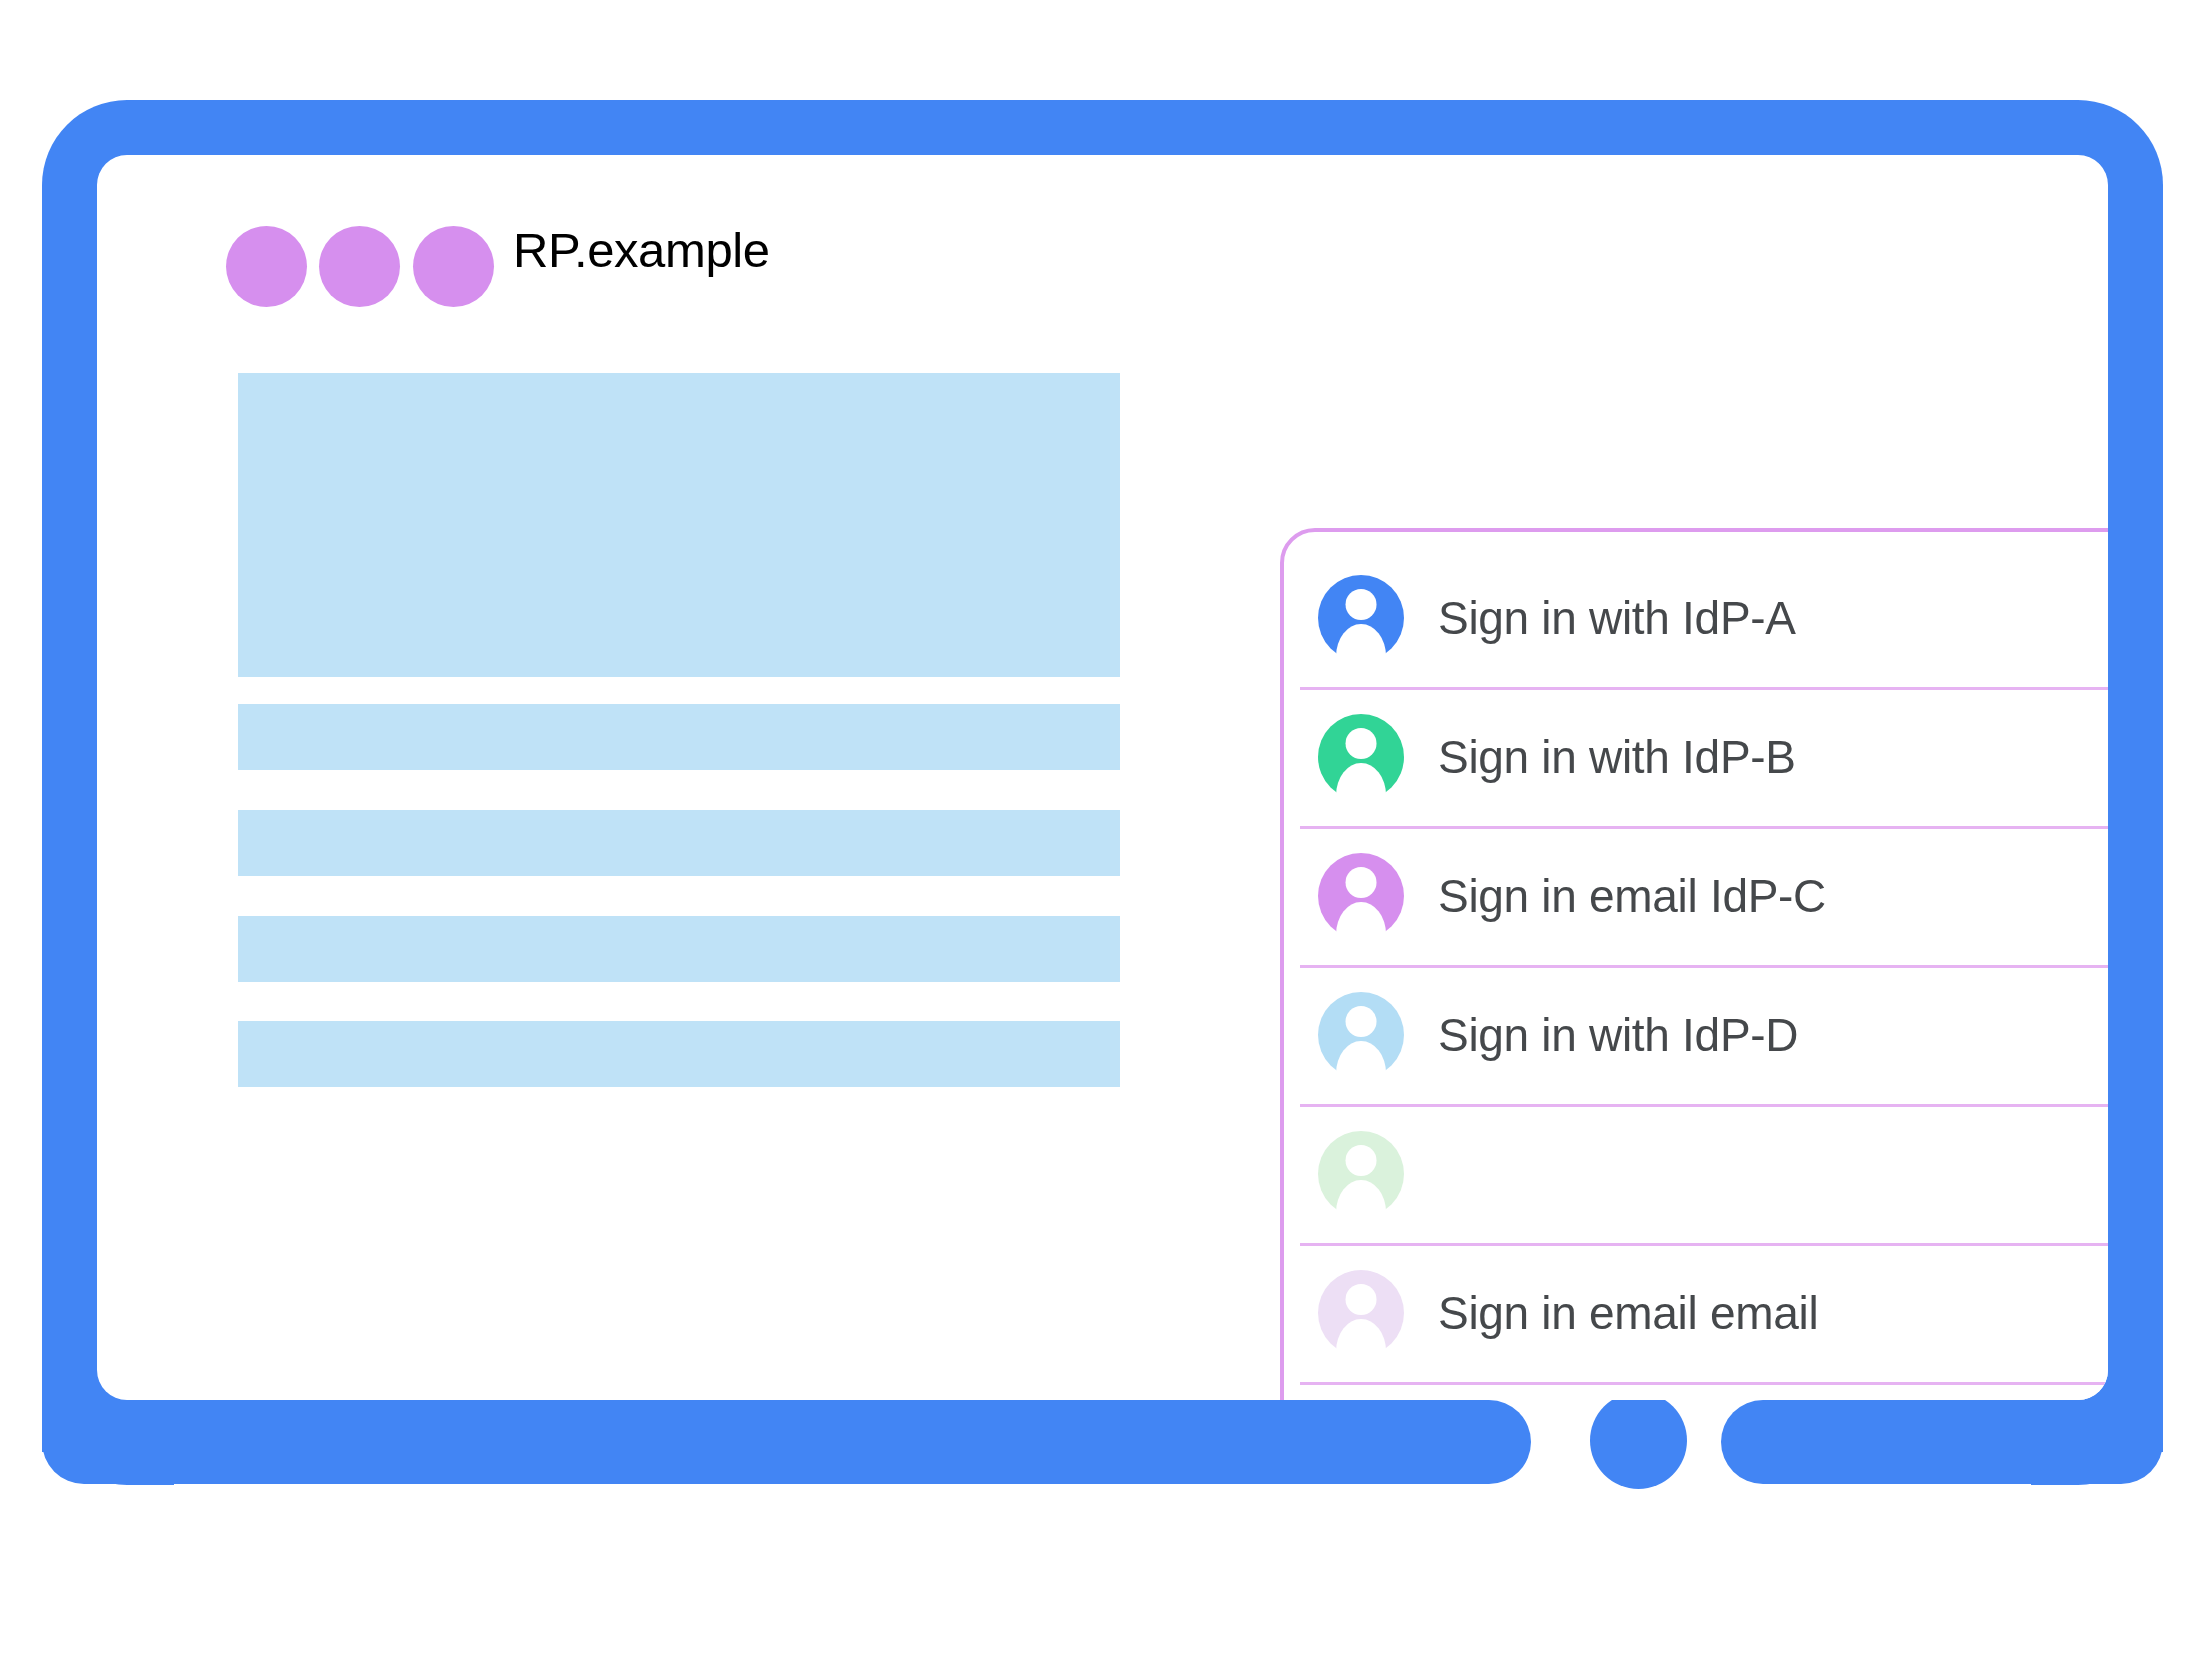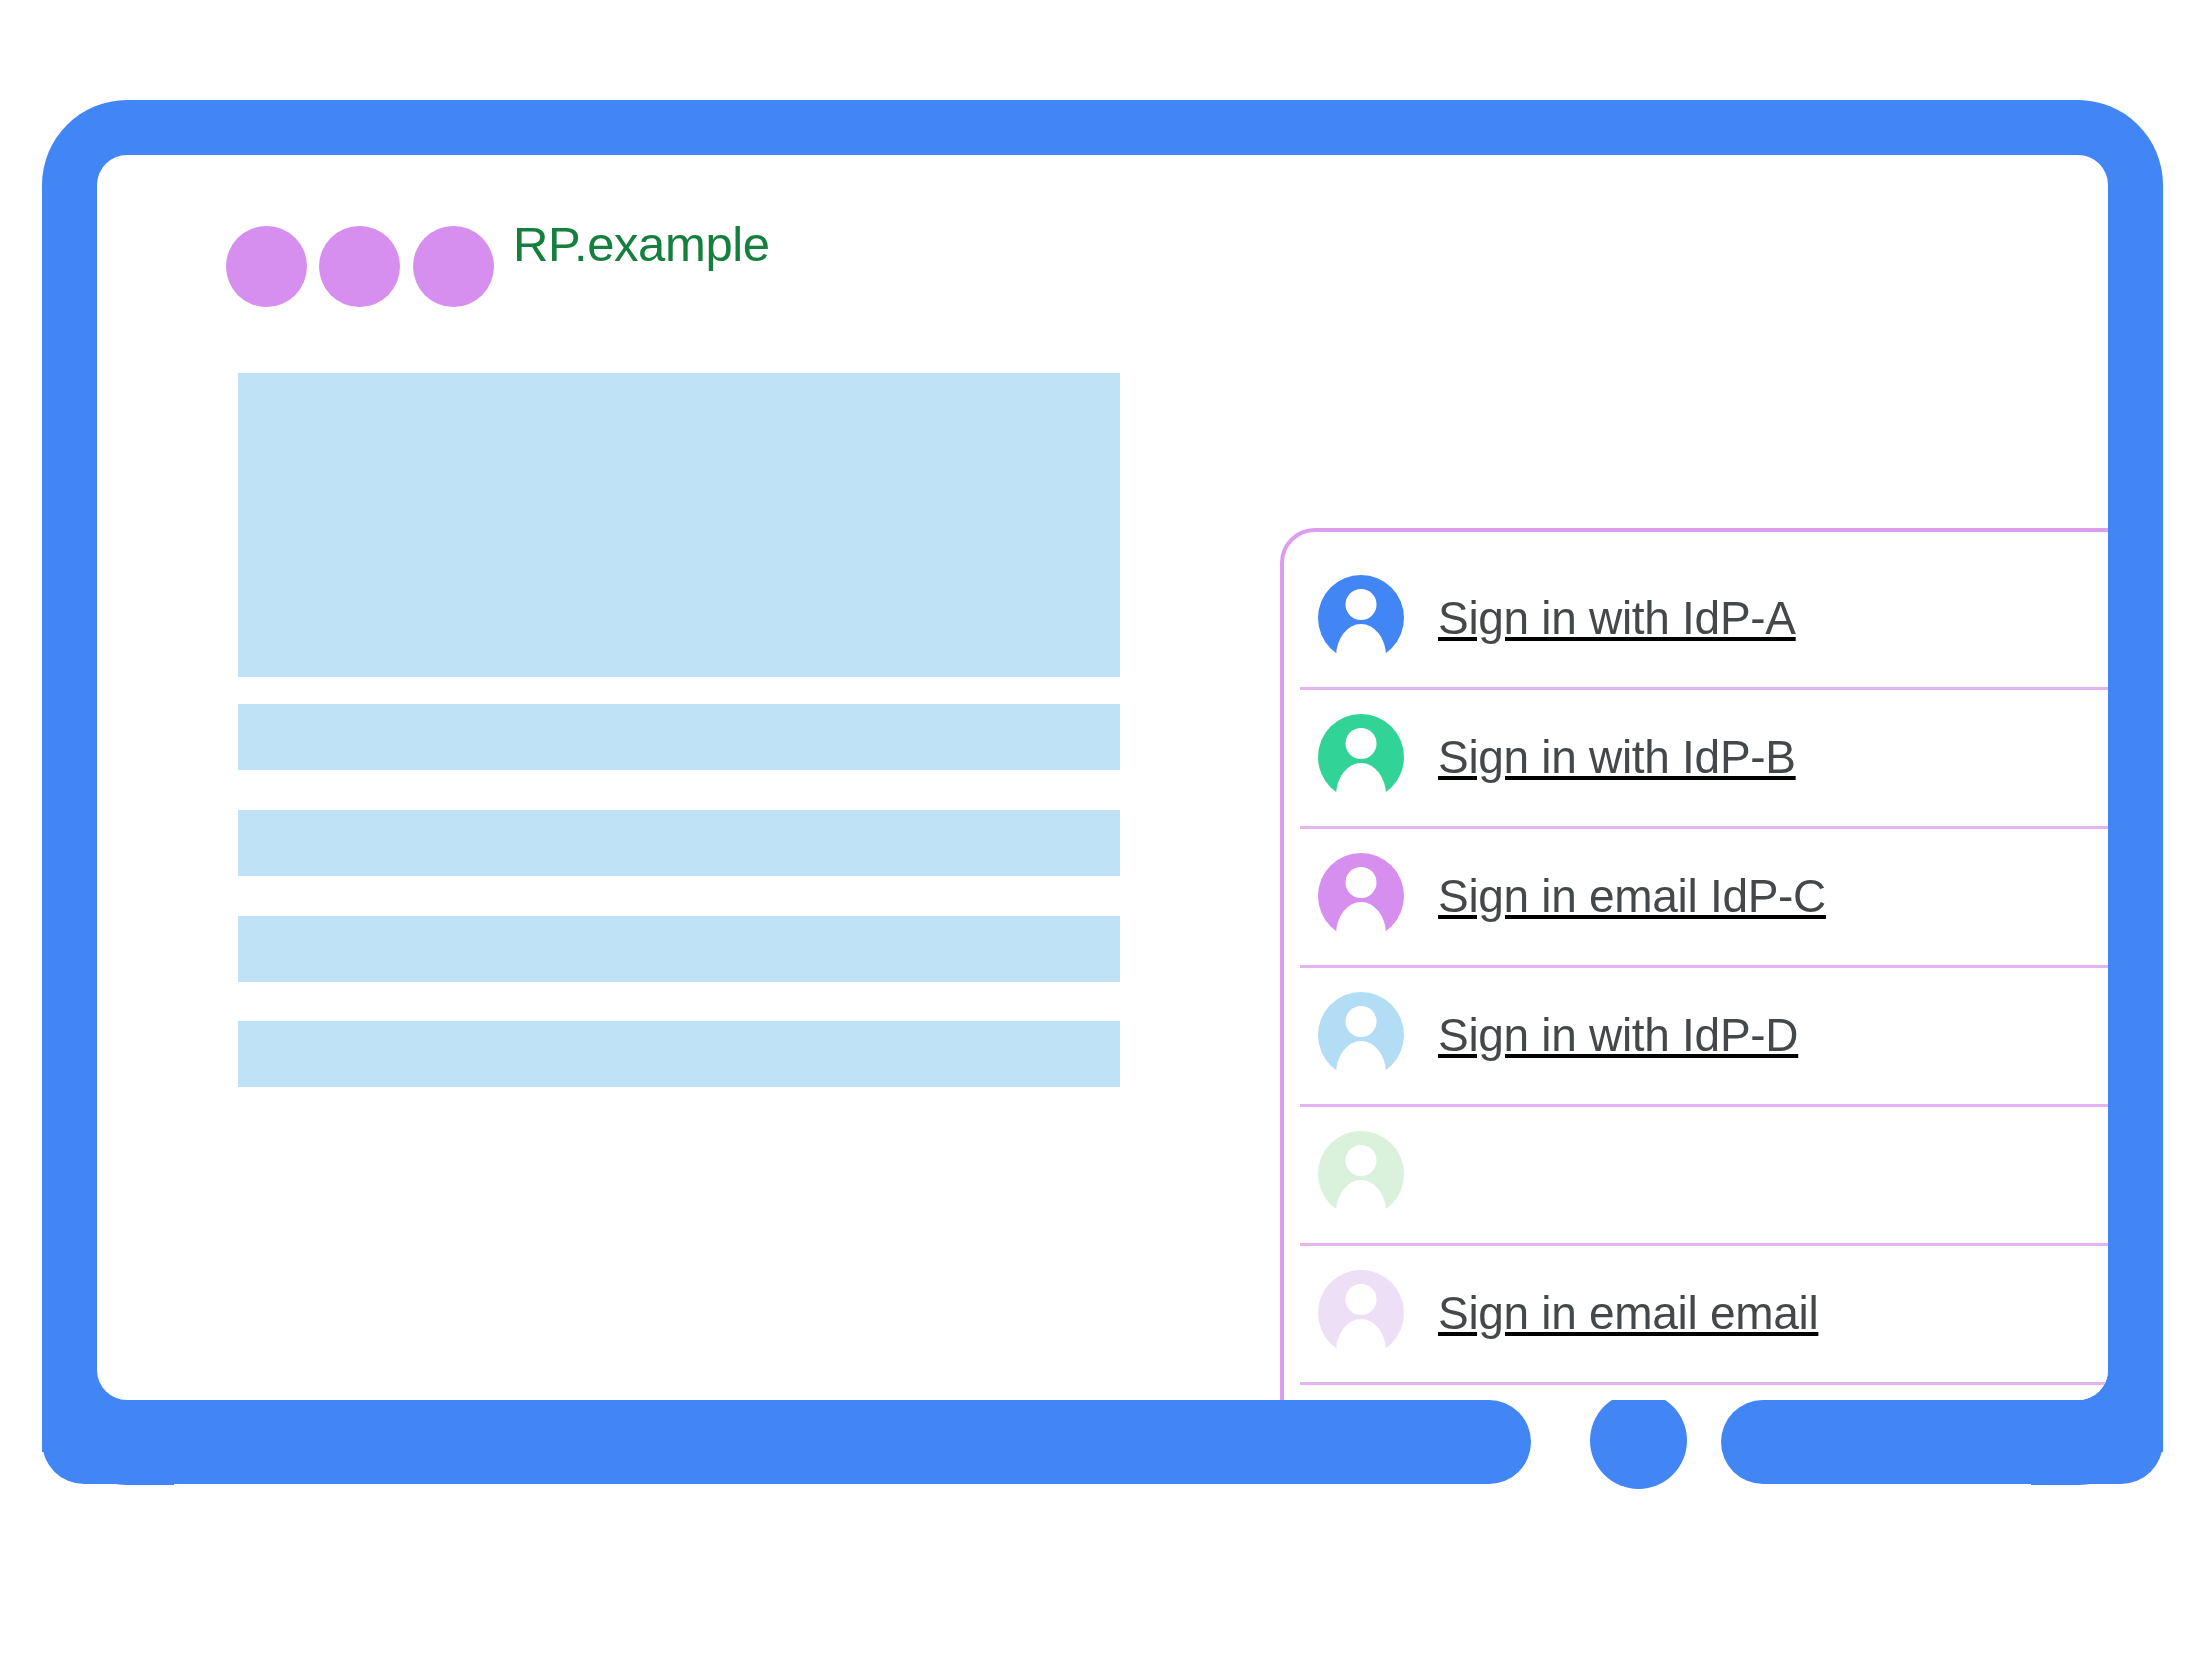--- a/index.html
+++ b/index.html
@@ -114,23 +114,23 @@
     height: 81px;
     border-radius: 50%;
     background: #D68FEE;
   }
   #dot-1 { left: 129px; }
   #dot-2 { left: 222px; }
   #dot-3 { left: 316px; }
   #window-title {
     position: absolute;
     left: 416px;
-    top: 61px;
+    top: 67px;
     font-size: 49px;
-    color: #15803d;
+    color: #000000;
     letter-spacing: -0.4px;
     white-space: nowrap;
   }
 
   
   #content-blocks {
     position: absolute;
     left: 141px;
     top: 218px;
     width: 882px;
@@ -146,21 +146,20 @@
   #account-panel {
     position: absolute;
     left: 1183px;
     top: 373px;
     width: 902px;
     box-sizing: border-box;
     border: 4.4px solid #DD9CEE;
     border-radius: 35px;
     background: #ffffff;
     padding: 16px 0 19.4px 0;
-    text-decoration: underline;
   }
   .account-row {
     position: relative;
     display: flex;
     align-items: center;
     height: 139px;
     padding-left: 34px;
     box-sizing: border-box;
     cursor: pointer;
   }

